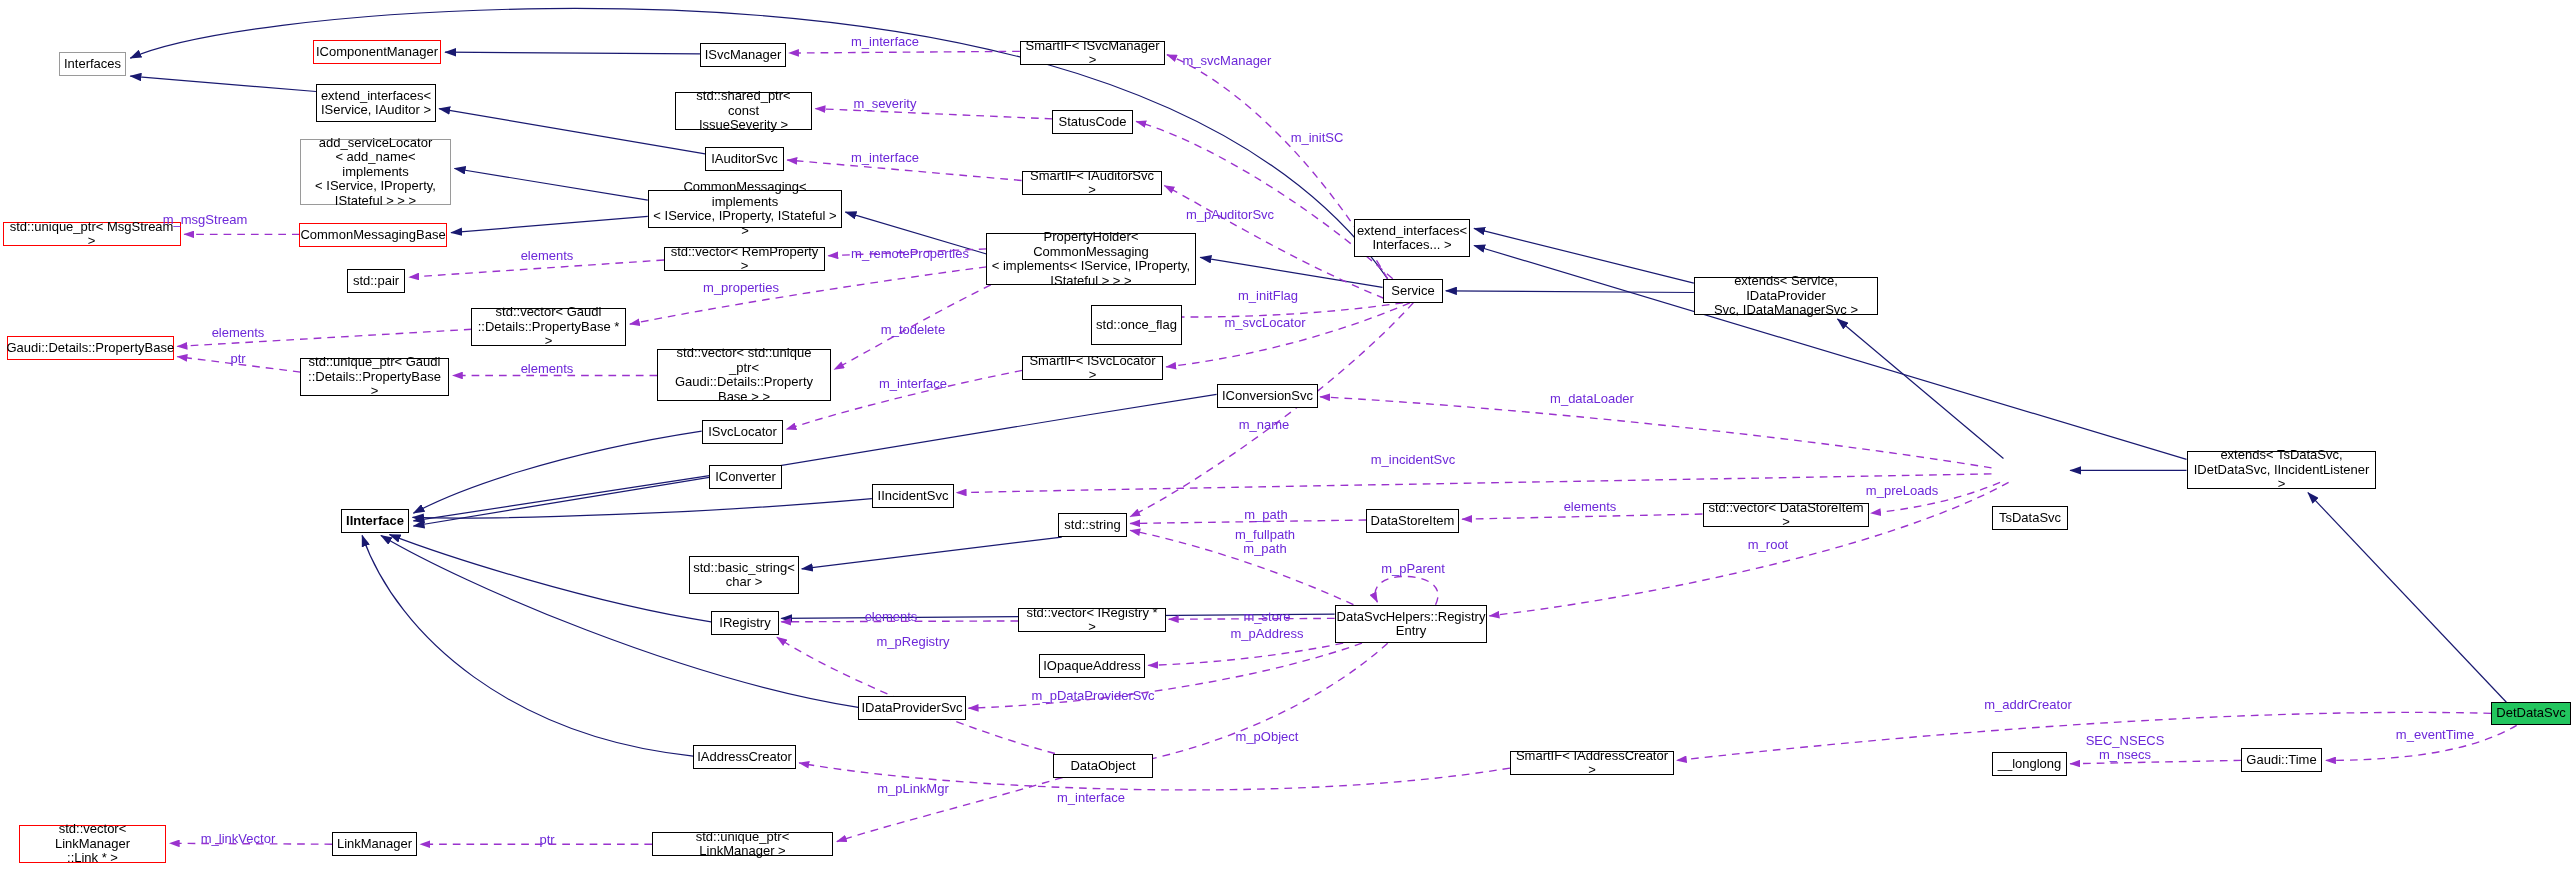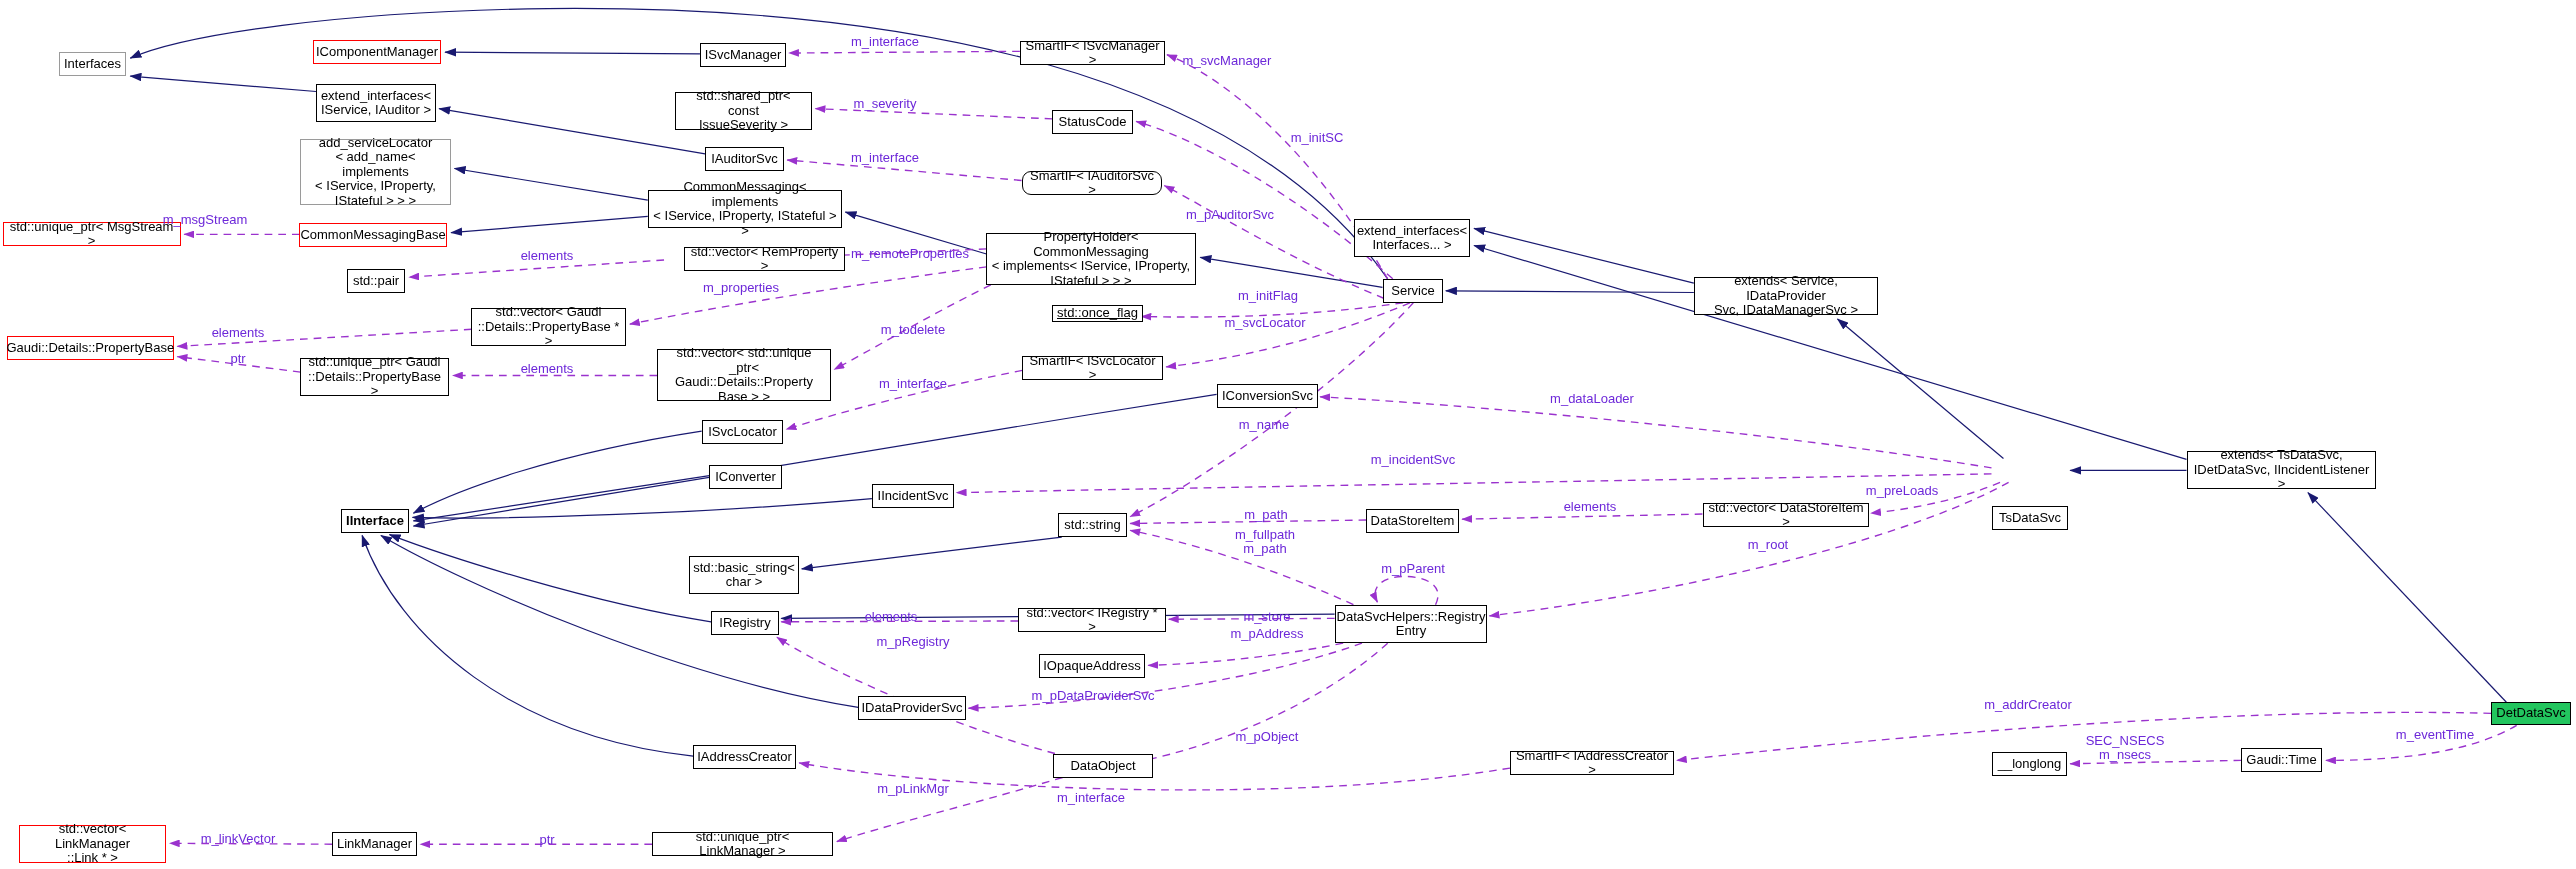--- a/index.html
+++ b/index.html
@@ -102,36 +102,36 @@
       <div class="node border-black" style="left: 316px; top: 84px; width: 120px; height: 38px;">extend_interfaces&lt;
 IService, IAuditor &gt;</div>
       <div class="node border-black" style="left: 675px; top: 92px; width: 137px; height: 38px;">std::shared_ptr&lt; const
 IssueSeverity &gt;</div>
       <div class="node border-black" style="left: 1052px; top: 110px; width: 81px; height: 24px;">StatusCode</div>
       <div class="node border-gray" style="left: 300px; top: 139px; width: 151px; height: 66px;">add_serviceLocator
 &lt; add_name&lt; implements
 &lt; IService, IProperty,
 IStateful &gt; &gt; &gt;</div>
       <div class="node border-black" style="left: 705px; top: 147px; width: 79px; height: 24px;">IAuditorSvc</div>
-      <div class="node border-black" style="left: 1022px; top: 171px; width: 140px; height: 24px; border-radius: 9px;">SmartIF&lt; IAuditorSvc &gt;</div>
+      <div class="node border-black" style="left: 1022px; top: 171px; width: 140px; height: 24px;">SmartIF&lt; IAuditorSvc &gt;</div>
       <div class="node border-black" style="left: 648px; top: 190px; width: 194px; height: 38px;">CommonMessaging&lt; implements
 &lt; IService, IProperty, IStateful &gt; &gt;</div>
       <div class="node border-red" style="left: 2.6px; top: 222px; width: 178px; height: 24px;">std::unique_ptr&lt; MsgStream &gt;</div>
       <div class="node border-red" style="left: 299px; top: 223px; width: 148px; height: 24px;">CommonMessagingBase</div>
       <div class="node border-black" style="left: 986px; top: 233px; width: 210px; height: 52px;">PropertyHolder&lt; CommonMessaging
 &lt; implements&lt; IService, IProperty,
 IStateful &gt; &gt; &gt;</div>
       <div class="node border-black" style="left: 1354px; top: 219px; width: 116px; height: 38px;">extend_interfaces&lt;
 Interfaces... &gt;</div>
       <div class="node border-black" style="left: 1383px; top: 279px; width: 60px; height: 24px;">Service</div>
       <div class="node border-black" style="left: 1694px; top: 277px; width: 184px; height: 38px;">extends&lt; Service, IDataProvider
 Svc, IDataManagerSvc &gt;</div>
       <div class="node border-black" style="left: 347px; top: 269px; width: 58px; height: 24px;">std::pair</div>
-      <div class="node border-black" style="left: 684px; top: 247px; width: 161px; height: 24px;">std::vector&lt; RemProperty &gt;</div>
-      <div class="node border-black" style="left: 1052px; top: 305px; width: 91px; height: 17px; text-decoration: underline;">std::once_flag</div>
+      <div class="node border-black" style="left: 664px; top: 247px; width: 161px; height: 24px;">std::vector&lt; RemProperty &gt;</div>
+      <div class="node border-black" style="left: 1091px; top: 305px; width: 91px; height: 40px;">std::once_flag</div>
       <div class="node border-black" style="left: 471px; top: 308px; width: 155px; height: 38px;">std::vector&lt; Gaudi
 ::Details::PropertyBase * &gt;</div>
       <div class="node border-red" style="left: 6.8px; top: 336px; width: 167px; height: 24px;">Gaudi::Details::PropertyBase</div>
       <div class="node border-black" style="left: 1022px; top: 356px; width: 141px; height: 24px;">SmartIF&lt; ISvcLocator &gt;</div>
       <div class="node border-black" style="left: 300px; top: 358px; width: 149px; height: 38px;">std::unique_ptr&lt; Gaudi
 ::Details::PropertyBase &gt;</div>
       <div class="node border-black" style="left: 657px; top: 349px; width: 174px; height: 52px;">std::vector&lt; std::unique
 _ptr&lt; Gaudi::Details::Property
 Base &gt; &gt;</div>
       <div class="node border-black" style="left: 1217px; top: 384px; width: 101px; height: 24px;">IConversionSvc</div>

